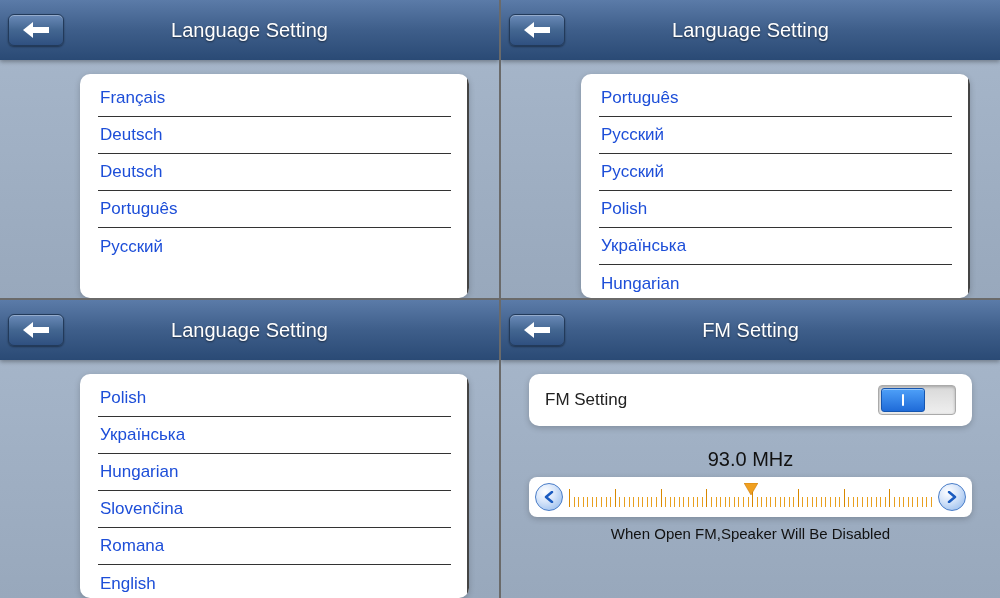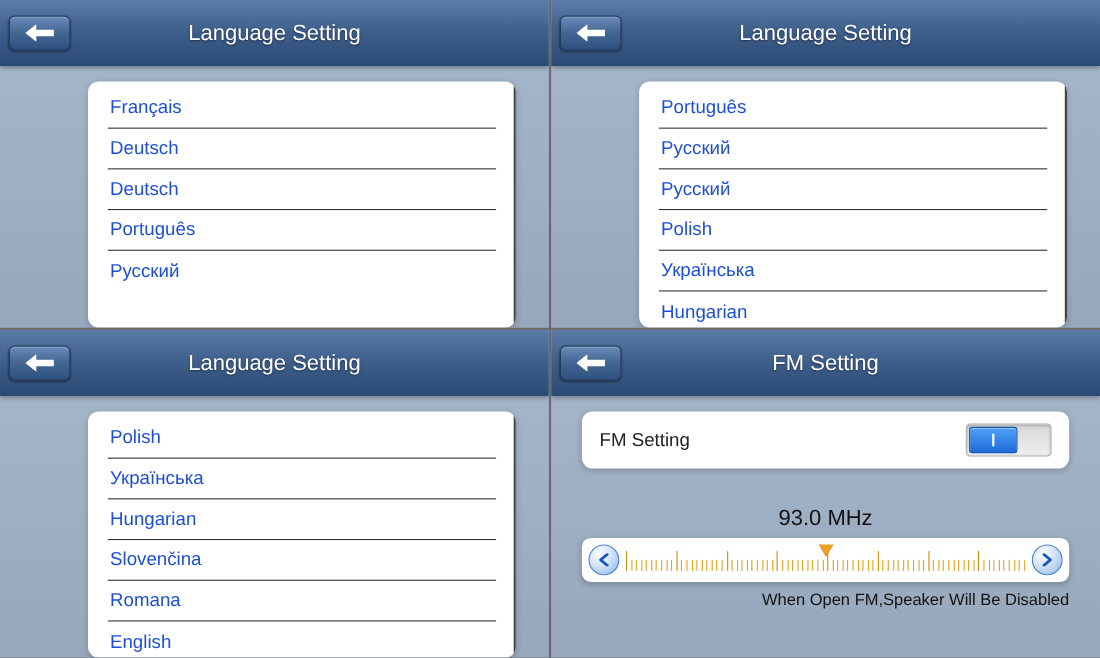--- a/index.html
+++ b/index.html
@@ -127,21 +127,21 @@
     border: 1px solid #1556b0;
     border-radius: 3px;
     box-shadow: inset 0 1px 0 rgba(255,255,255,0.4);
     display:flex;align-items:center;justify-content:center;
   }
   .toggle-knob::after{
     content:"";
     width:2px;height:12px;background:#fff;border-radius:1px;
   }
   .freq-block {
-    margin-top: 34px;
+    margin-top: 22px;
     text-align: center;
   }
   .freq-text {
     font-size: 20px;
     color: #111;
     margin-bottom: 6px;
   }
   .slider-wrap {
     background: #fff;
     border-radius: 8px;
@@ -191,21 +191,21 @@
     position:absolute;
     left:50%;
     top:-2px;
     transform:translateX(-50%);
   }
   .marker svg{width:14px;height:12px;}
   .note {
     margin-top: 8px;
     font-size: 15px;
     color: #111;
-    text-align:right;
+    text-align:center;
   }
 </style>
 </head>
 <body>
 
 <div class="panel">
   <div class="header">
     <div class="back-btn">
       <svg viewBox="0 0 26 16">
           <path d="M10 0 L0 8 L10 16 L10 11 L26 11 L26 5 L10 5 Z" fill="#fff"></path>

